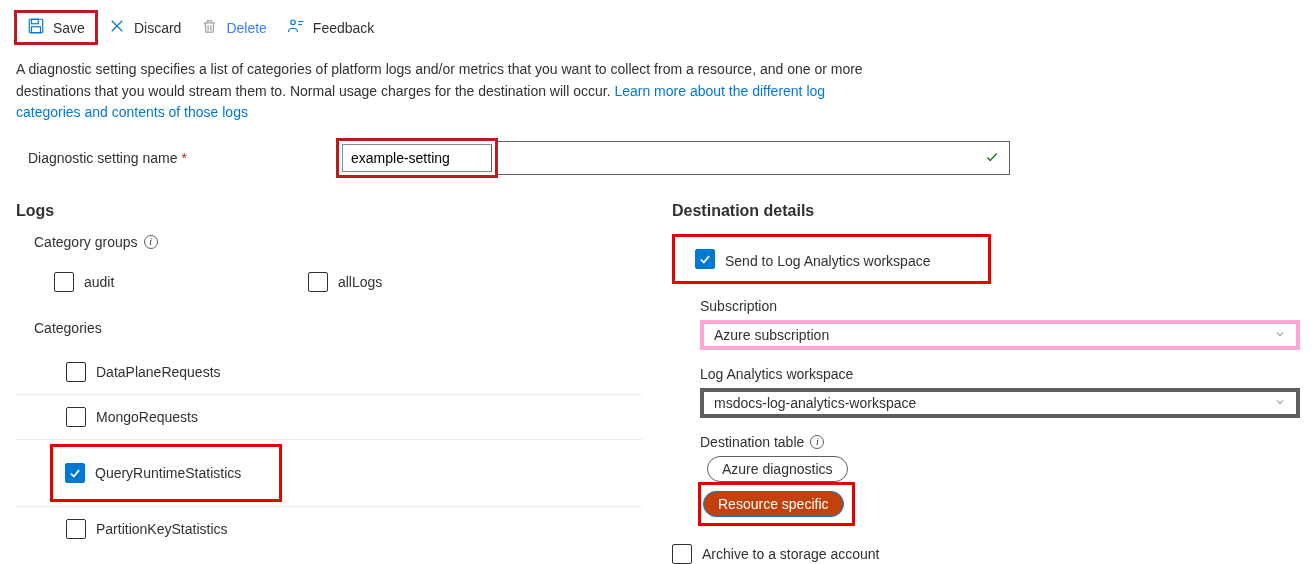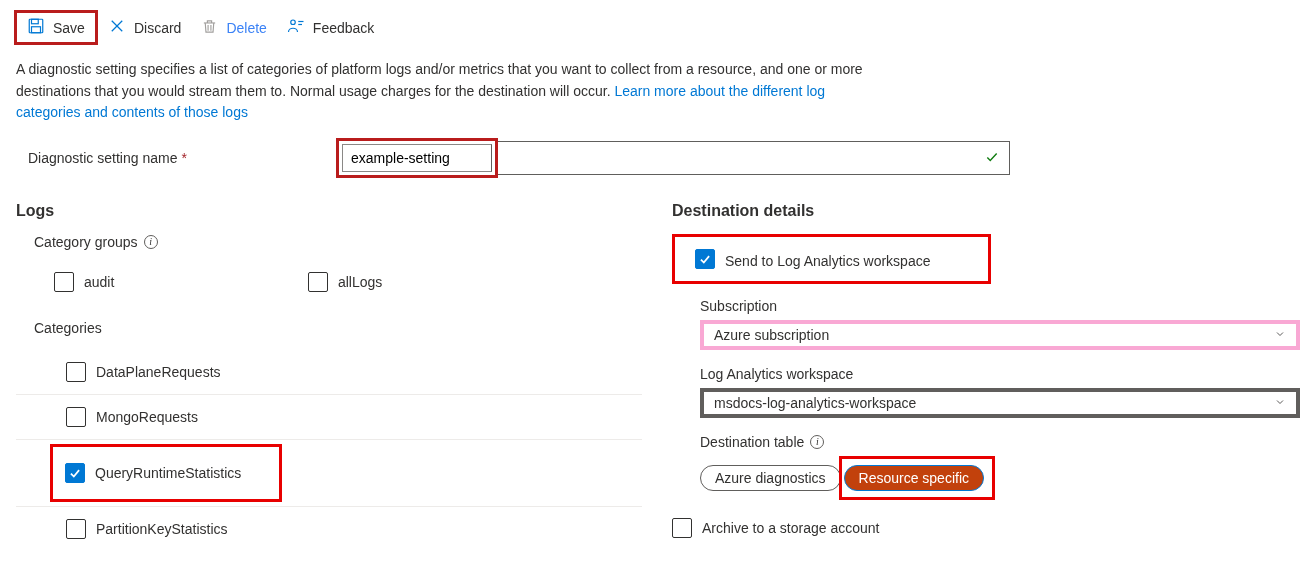--- a/index.html
+++ b/index.html
@@ -151,20 +151,21 @@
     align-items: center;
     position: relative;
   }
   .chevron-down {
     position: absolute;
     right: 10px;
   }
   .pill-group {
     display: inline-flex;
     align-items: center;
+    flex-direction: column;
   }
   .pill {
     height: 26px;
     border: 1px solid #605e5c;
     padding: 0 14px;
     display: inline-flex;
     align-items: center;
     border-radius: 14px;
     font-size: 14px;
     background: #fff;

